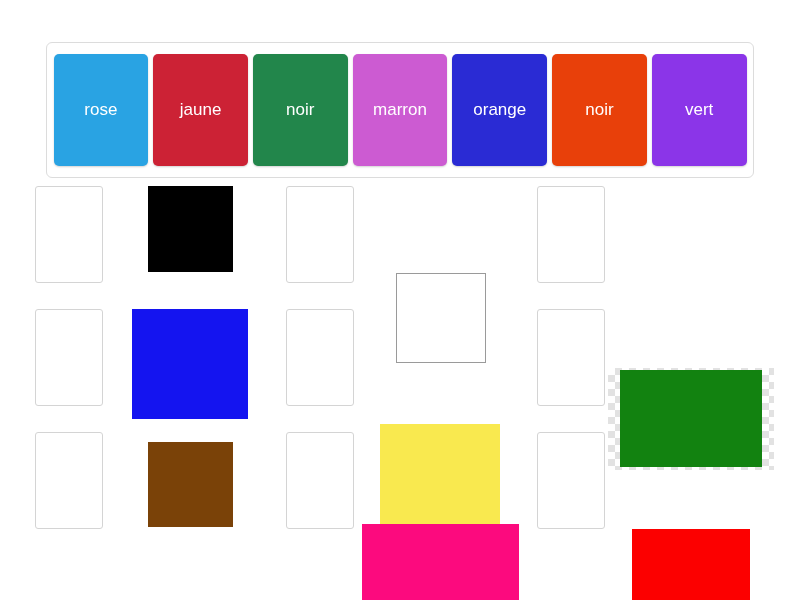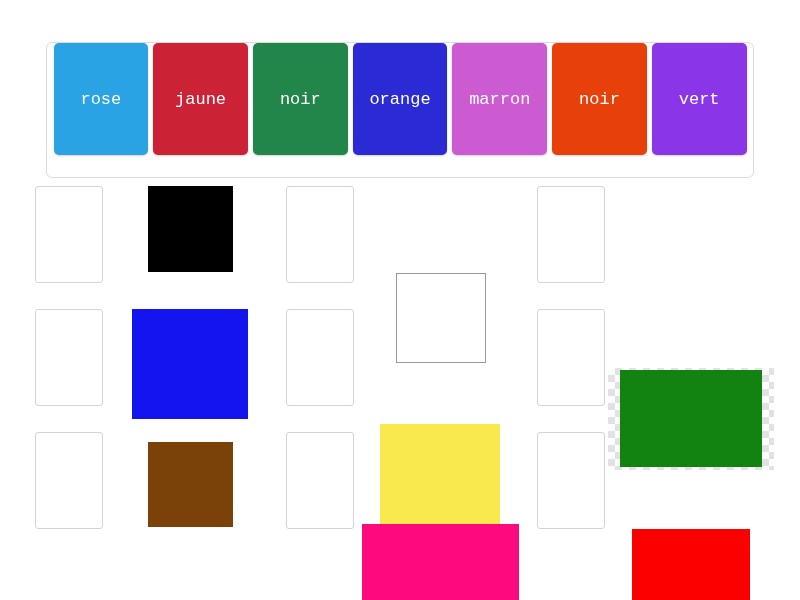--- a/index.html
+++ b/index.html
@@ -25,22 +25,22 @@
     position: absolute;
     left: 46px;
     top: 42px;
     width: 708px;
     height: 136px;
     box-sizing: border-box;
     border: 1px solid #dcdcdc;
     border-radius: 6px;
     background: #ffffff;
     display: flex;
+    align-items: center;
     padding: 0 4px;
-    font-family: Liberation Mono, monospace;
   }
   .word-tile {
     flex: 1 1 0;
     height: 112px;
     margin: 0 2.5px;
     border-radius: 5px;
     color: #ffffff;
     font-size: 17px;
     display: flex;
     align-items: center;
@@ -105,25 +105,25 @@
   <div id="word-bank">
     <div class="word-tile" style="background:#29a3e3">
       <span>rose</span>
     </div>
     <div class="word-tile" style="background:#cc2235">
       <span>jaune</span>
     </div>
     <div class="word-tile" style="background:#22864b">
       <span>noir</span>
     </div>
+    <div class="word-tile" style="background:#cc5bd2">
+      <span>marron</span>
+    </div>
     <div class="word-tile" style="background:#2a2bd4">
       <span>orange</span>
-    </div>
-    <div class="word-tile" style="background:#cc5bd2">
-      <span>marron</span>
     </div>
     <div class="word-tile" style="background:#e8400a">
       <span>noir</span>
     </div>
     <div class="word-tile" style="background:#8b35e8">
       <span>vert</span>
     </div>
   </div>
 
   <div id="answer-grid">

